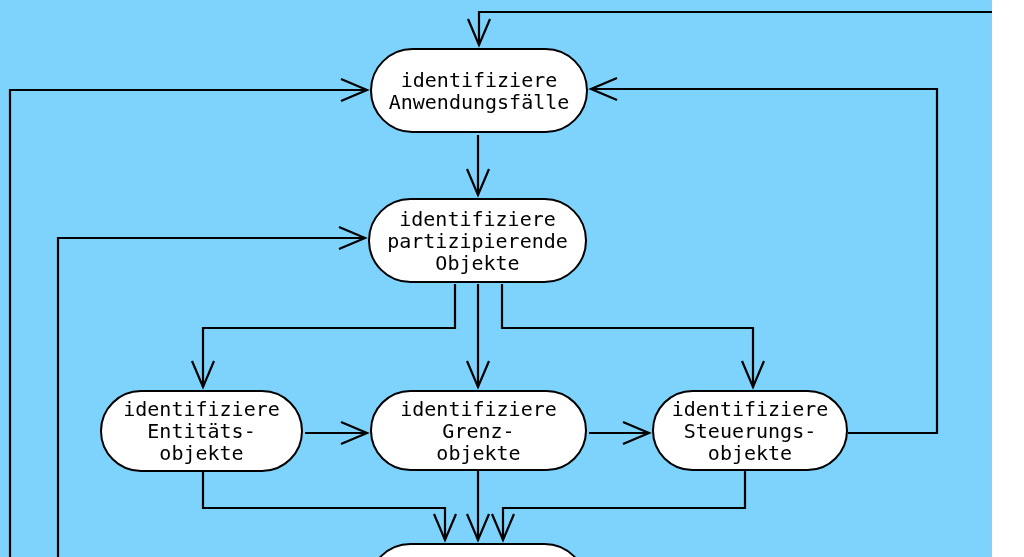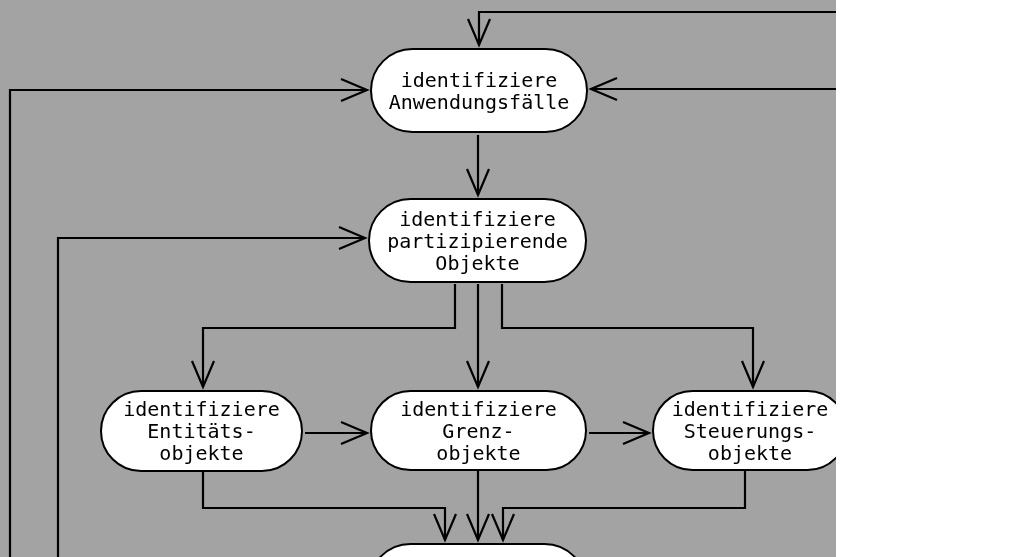--- a/index.html
+++ b/index.html
@@ -1,20 +1,20 @@
 <!DOCTYPE html>
 <html><head>
 <meta charset="utf-8">
 <style>
   html, body { margin: 0; padding: 0; background: #ffffff; }
   .stage {
     position: relative;
-    width: 836px;
+    width: 992px;
     height: 557px;
-    background: #a3a3a3;
+    background: #7dd3fc;
     overflow: hidden;
     font-family: "DejaVu Sans Mono", monospace;
   }
   svg.edges {
     position: absolute;
     left: 0; top: 0;
     width: 1024px; height: 557px;
   }
   svg.edges path { fill: none; stroke: #000000; stroke-width: 2.2; }
   .node {

